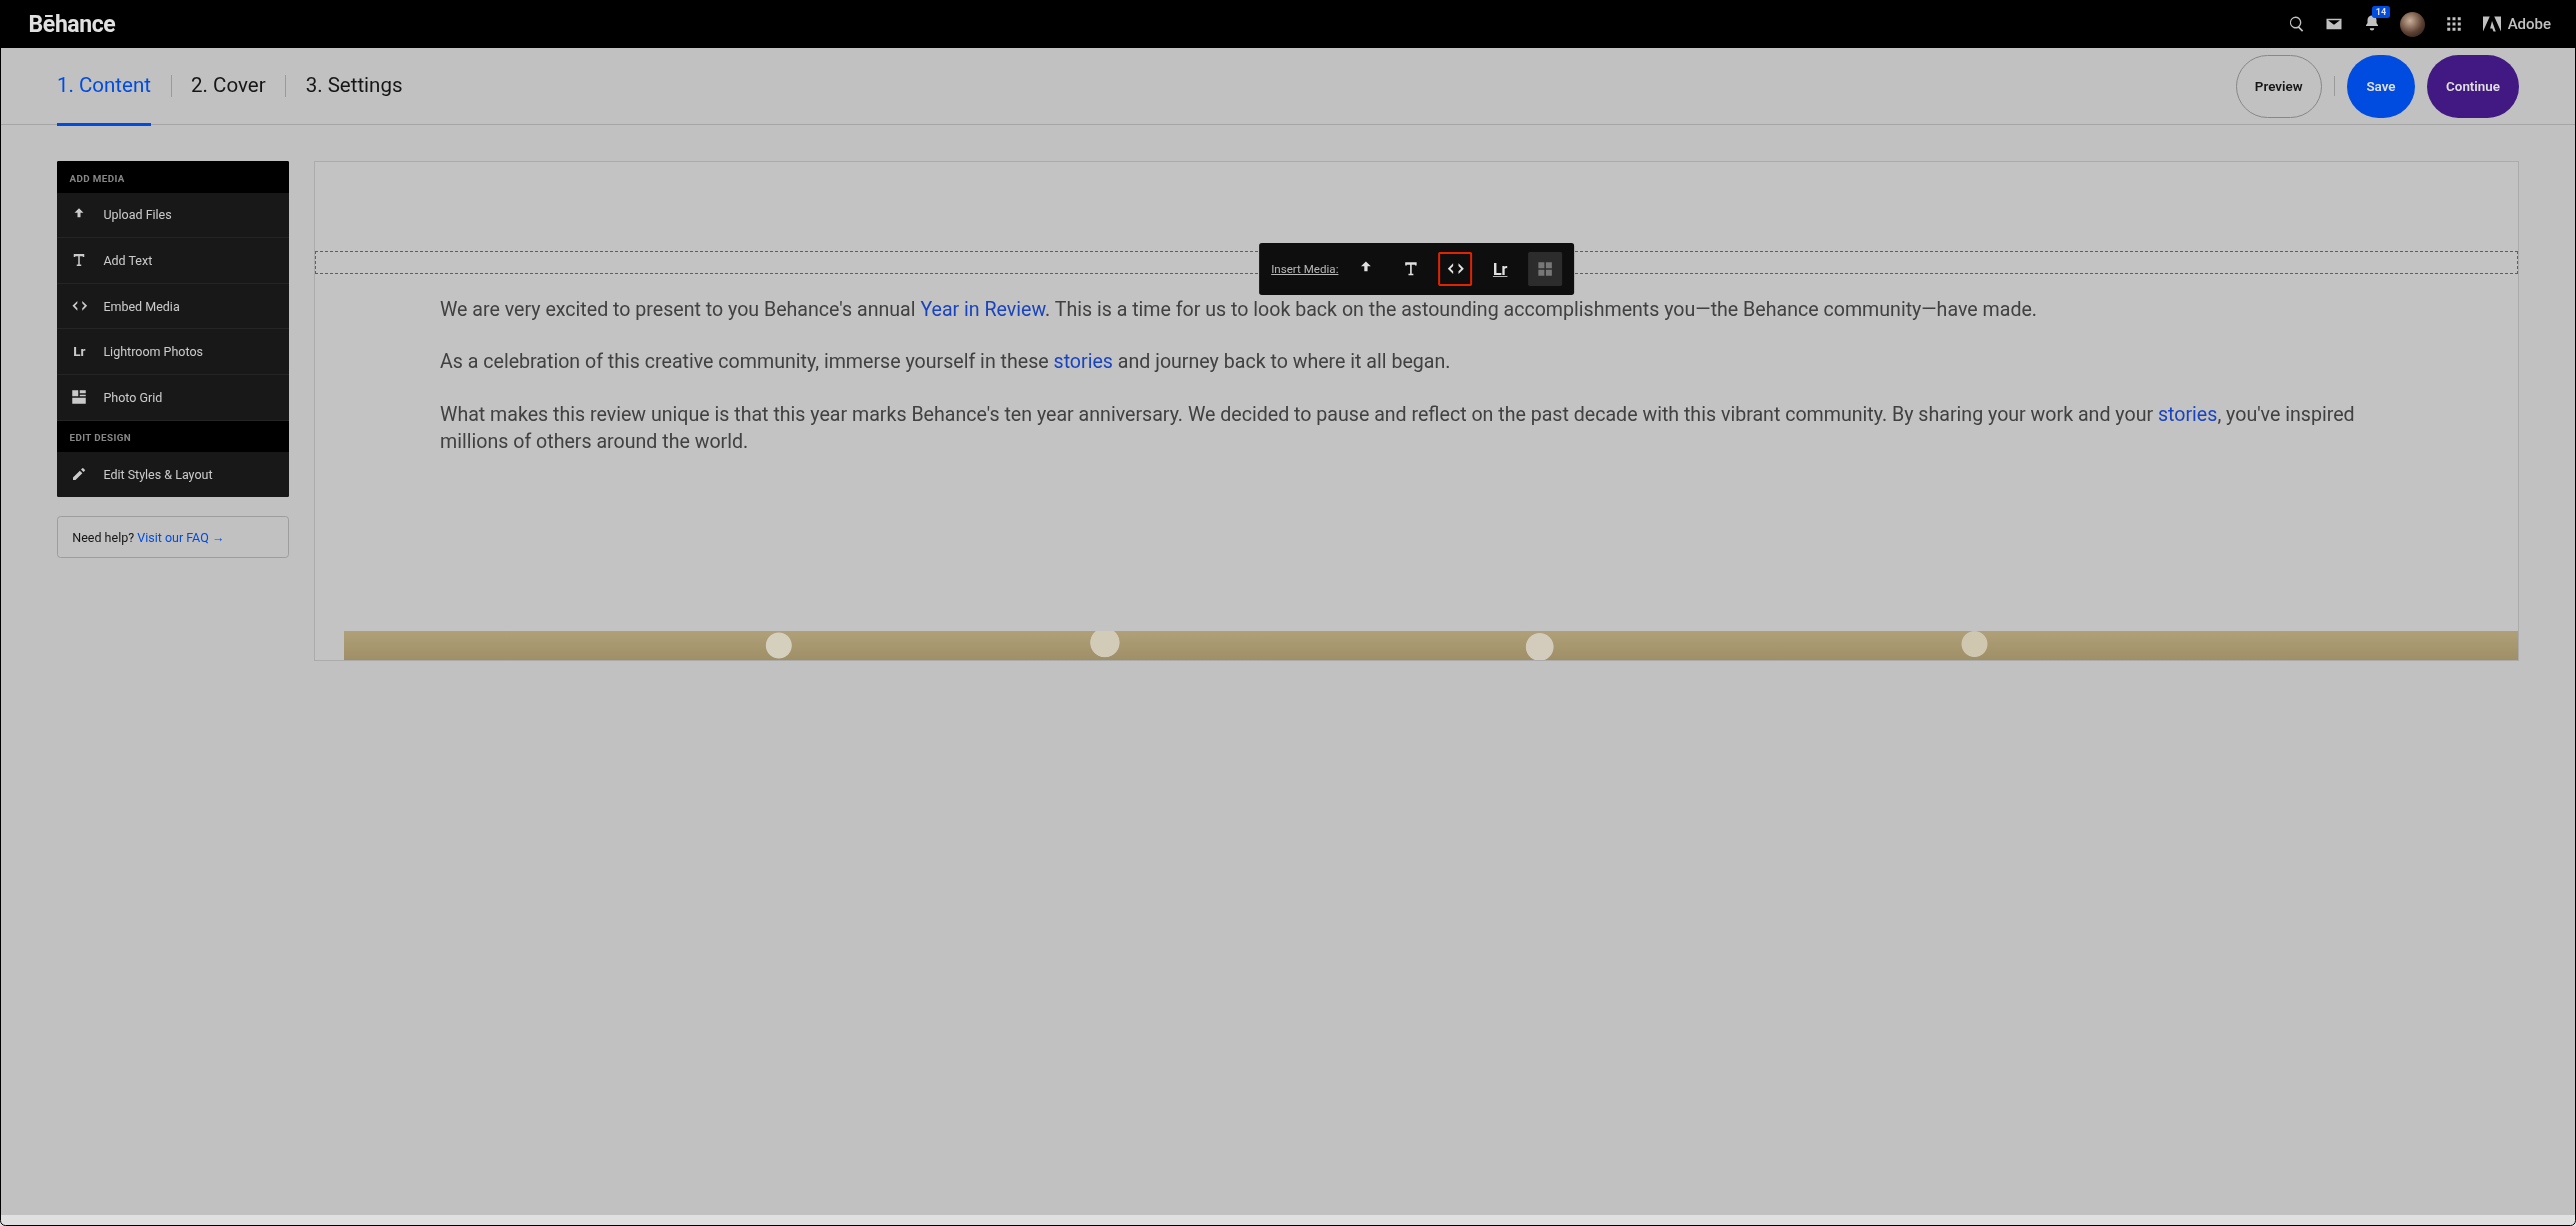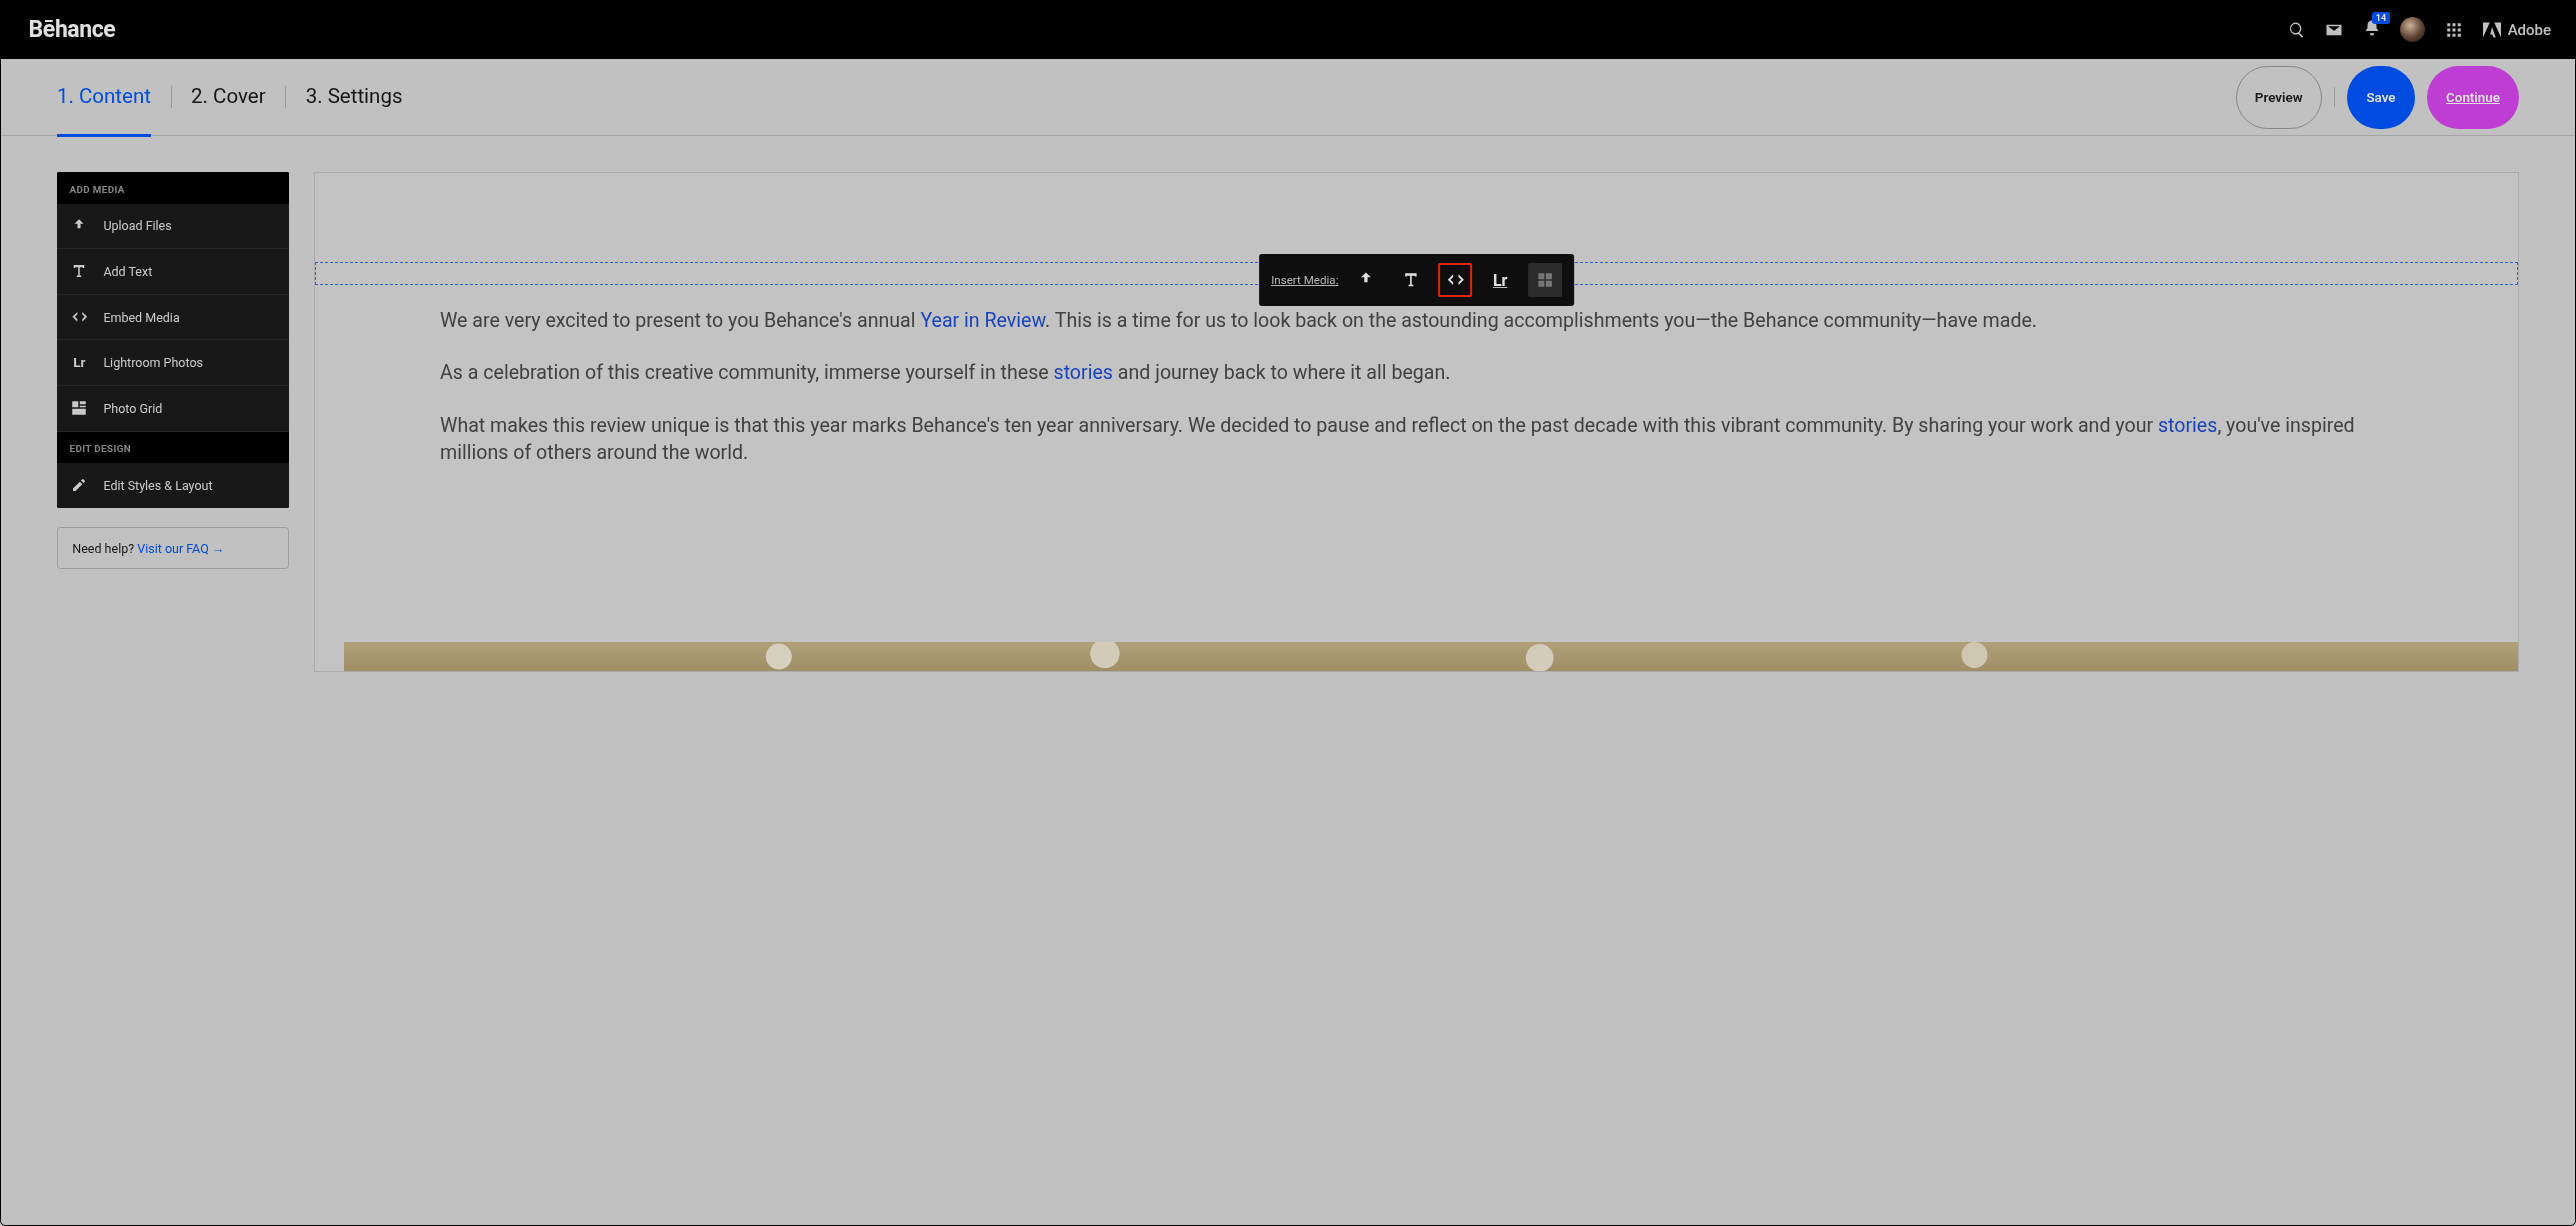--- a/index.html
+++ b/index.html
@@ -2,21 +2,21 @@
 <html style="font-size:14.3px"><head>
 <meta charset="utf-8">
 <style>
   * { box-sizing: border-box; margin: 0; padding: 0; }
   html, body { width: 100%; height: 100%; font-family: -apple-system, BlinkMacSystemFont, "Segoe UI", Roboto, Helvetica, Arial, sans-serif; background: #fff; }
   body { position: relative; }
 
   
   .topnav {
     background: #000;
-    height: 59px;
+    height: 48px;
     display: flex;
     align-items: center;
     padding: 0 25px 0 28.6px;
     color: #a2a2a2;
     text-align: center;
   }
   .logo {
     color: #fff;
     font-weight: 700;
     font-size: 23px;
@@ -76,21 +76,21 @@
   }
   .step-sep { width: 0.9px; height: 21.4px; background: #b0b0b0; }
   .subheader-spacer { flex: 1; }
   .sub-actions { display: flex; align-items: center; gap: 12.5px; }
   .btn {
     border-radius: 89px; padding: 23px 18px; font-size: 13.4px; font-weight: 600; cursor: pointer;
     border: 0.9px solid transparent;
   }
   .btn-preview { color: #1a1a1a; border: 0.9px solid #9a9a9a; background: transparent; }
   .btn-save { background: #0057ff; color: #fff; }
-  .btn-continue { background: #d946ef; color: #fff; text-decoration: underline; }
+  .btn-continue { background: #4c1d95; color: #fff; }
   .action-sep { width:0.9px; height:19.6px; background:#b0b0b0; }
 
   
   .main {
     background: #dcdcdc;
     padding: 36px 57px 0 57px;
     display: flex;
     gap: 25px;
     min-height: calc(100% - 136px);
   }

